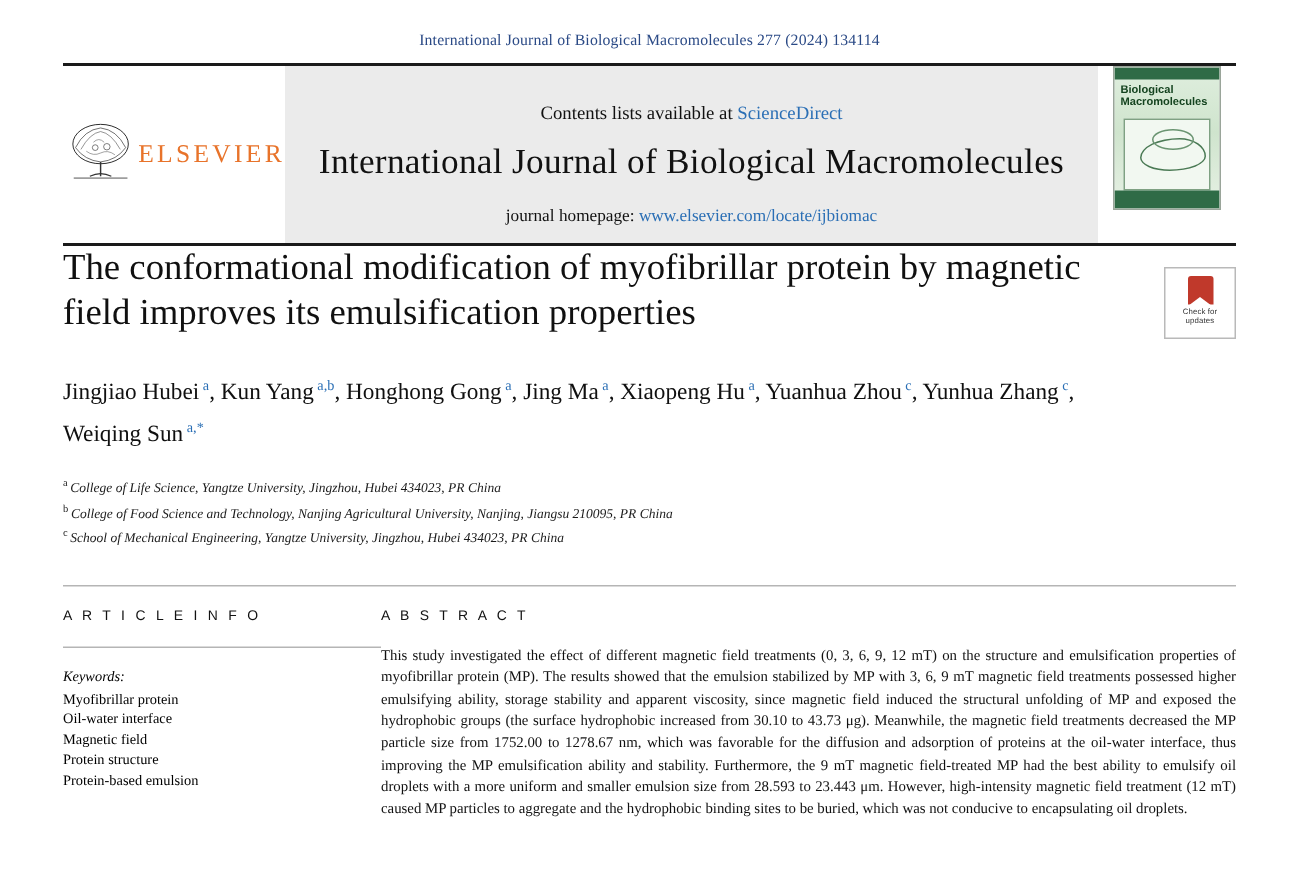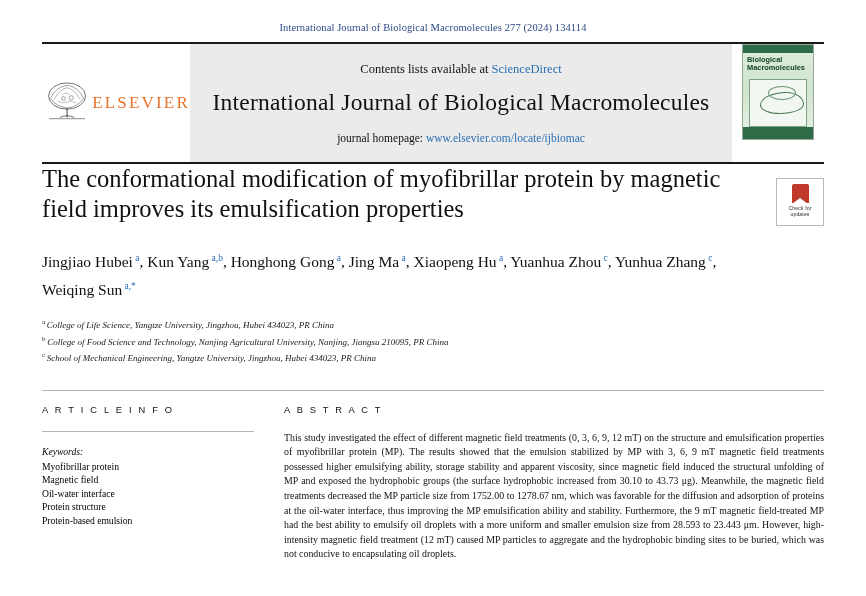--- a/index.html
+++ b/index.html
@@ -61,21 +61,21 @@
     color: #e8732a;
     font-weight: 400;
     margin-top: 2px;
   }
   .center-cell {
     flex: 1 1 auto;
     background: #ebebeb;
     display: flex;
     flex-direction: column;
     align-items: center;
-    justify-content: center;
+    justify-content: flex-start;
     padding: 24px 10px;
     box-sizing: border-box;
   }
   .contents-line {
     font-size: 12.5px;
     color: #111;
     margin-bottom: 12px;
   }
   .contents-line a {
     color: #2b6fb5;
@@ -237,21 +237,20 @@
     font-style: normal;
     font-size: 7px;
     vertical-align: super;
   }
 
   
   .info-abstract {
     border-top: 1px solid #b5b5b5;
     padding-top: 14px;
     display: flex;
-    gap: 30px;
   }
   .col-info {
     width: 212px;
     flex: 0 0 212px;
   }
   .col-abstract {
     flex: 1 1 auto;
   }
   .sec-head {
     font-family: "Liberation Sans", sans-serif;
@@ -353,22 +352,22 @@
   </div>
 
   <div class="info-abstract">
 
     <div class="col-info">
       <div class="sec-head">A R T I C L E   I N F O</div>
       <div class="rule-under-info"></div>
       <div class="keywords-label">Keywords:</div>
       <ul class="kw-list">
           <li>Myofibrillar protein</li>
+          <li>Oil-water interface</li>
           <li>Magnetic field</li>
-          <li>Oil-water interface</li>
           <li>Protein structure</li>
           <li>Protein-based emulsion</li>
         </ul>
     </div>
 
     <div class="col-abstract">
       <div class="sec-head">A B S T R A C T</div>
       <div class="abstract-body">This study investigated the effect of different magnetic field treatments (0, 3, 6, 9, 12 mT) on the structure and emulsification properties of myofibrillar protein (MP). The results showed that the emulsion stabilized by MP with 3, 6, 9 mT magnetic field treatments possessed higher emulsifying ability, storage stability and apparent viscosity, since magnetic field induced the structural unfolding of MP and exposed the hydrophobic groups (the surface hydrophobic increased from 30.10 to 43.73 μg). Meanwhile, the magnetic field treatments decreased the MP particle size from 1752.00 to 1278.67 nm, which was favorable for the diffusion and adsorption of proteins at the oil-water interface, thus improving the MP emulsification ability and stability. Furthermore, the 9 mT magnetic field-treated MP had the best ability to emulsify oil droplets with a more uniform and smaller emulsion size from 28.593 to 23.443 μm. However, high-intensity magnetic field treatment (12 mT) caused MP particles to aggregate and the hydrophobic binding sites to be buried, which was not conducive to encapsulating oil droplets.</div>
     </div>
 

